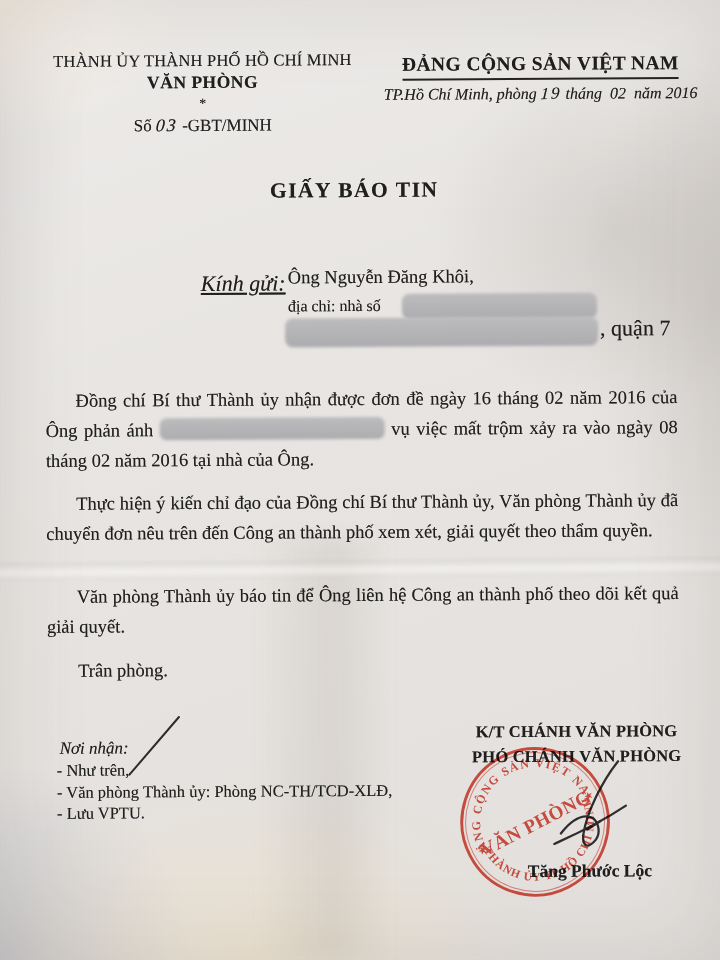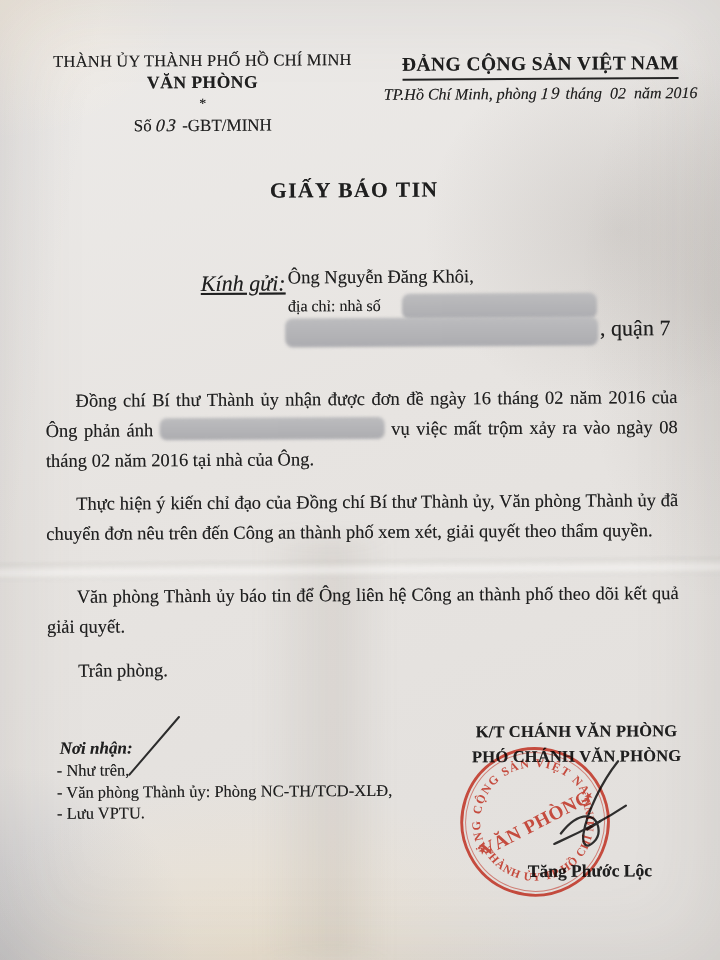--- a/index.html
+++ b/index.html
@@ -64,21 +64,21 @@
     background:linear-gradient(180deg,#bcbcbe,#acacb0);border-radius:7px;filter:blur(1.6px);}
 
   
   .para{left:46px;width:632px;font-size:18.5px;line-height:30px;text-align:justify;text-indent:30px;}
   .p1{top:384px;}
   .p2{top:487px;}
   .p3{top:580px;}
   .closing{left:77px;top:659px;font-size:18.5px;}
 
   
-  .noi-nhan-label{left:58px;top:737px;font-size:17px;font-weight:bold;font-style:italic;}
+  .noi-nhan-label{left:58px;top:737px;font-size:17px;font-weight:normal;font-style:italic;}
   .noi-nhan-items{left:55px;top:758px;font-size:16.5px;line-height:21.5px;width:400px;}
   .slash{left:127px;top:773px;width:78px;height:2px;background:#2c2c2c;transform:rotate(-49deg);transform-origin:left center;border-radius:2px;}
 
   
   .sig-title1{left:435px;top:723px;width:280px;font-size:16.5px;font-weight:bold;letter-spacing:0.2px;}
   .sig-title2{left:435px;top:748px;width:280px;font-size:16.5px;font-weight:bold;letter-spacing:0.2px;}
   .stamp{left:455px;top:745px;width:156px;height:156px;mix-blend-mode:multiply;opacity:0.9;}
   .signature-svg{left:540px;top:760px;width:96px;height:104px;mix-blend-mode:multiply;}
   .signer-name{left:500px;top:862px;width:175px;font-size:17.5px;font-weight:bold;mix-blend-mode:multiply;}
 </style>

